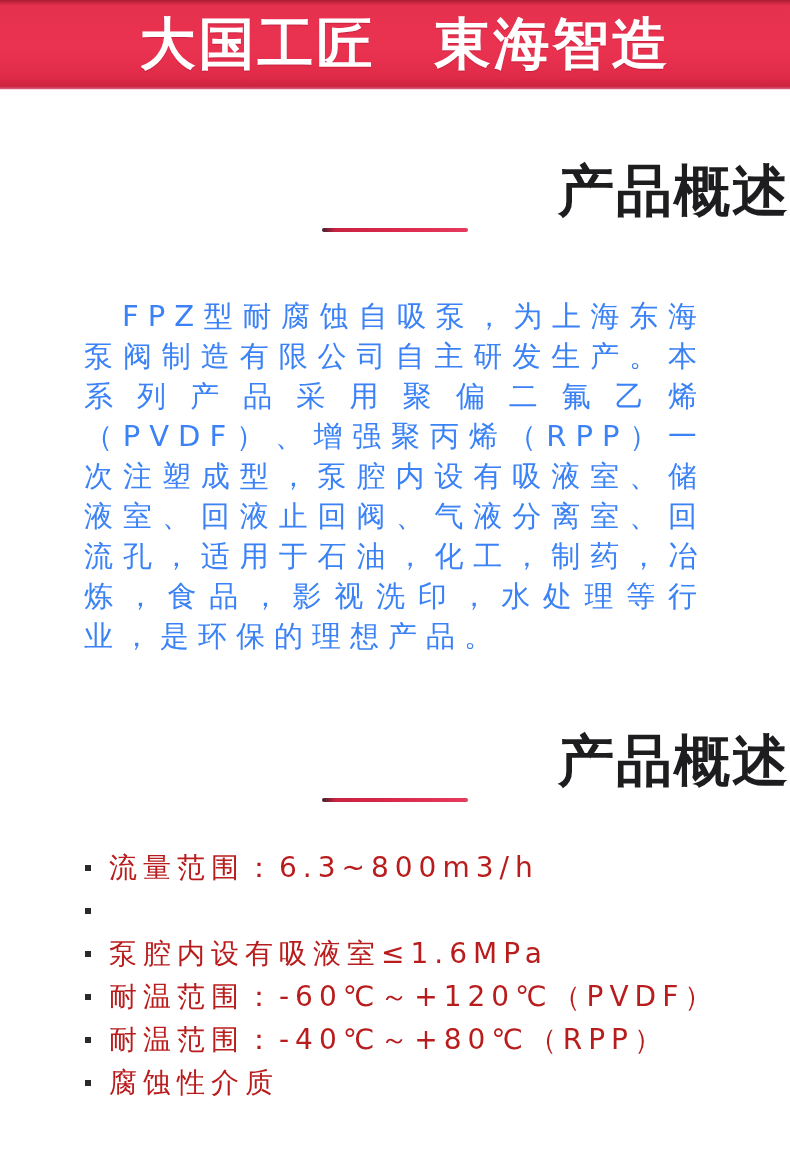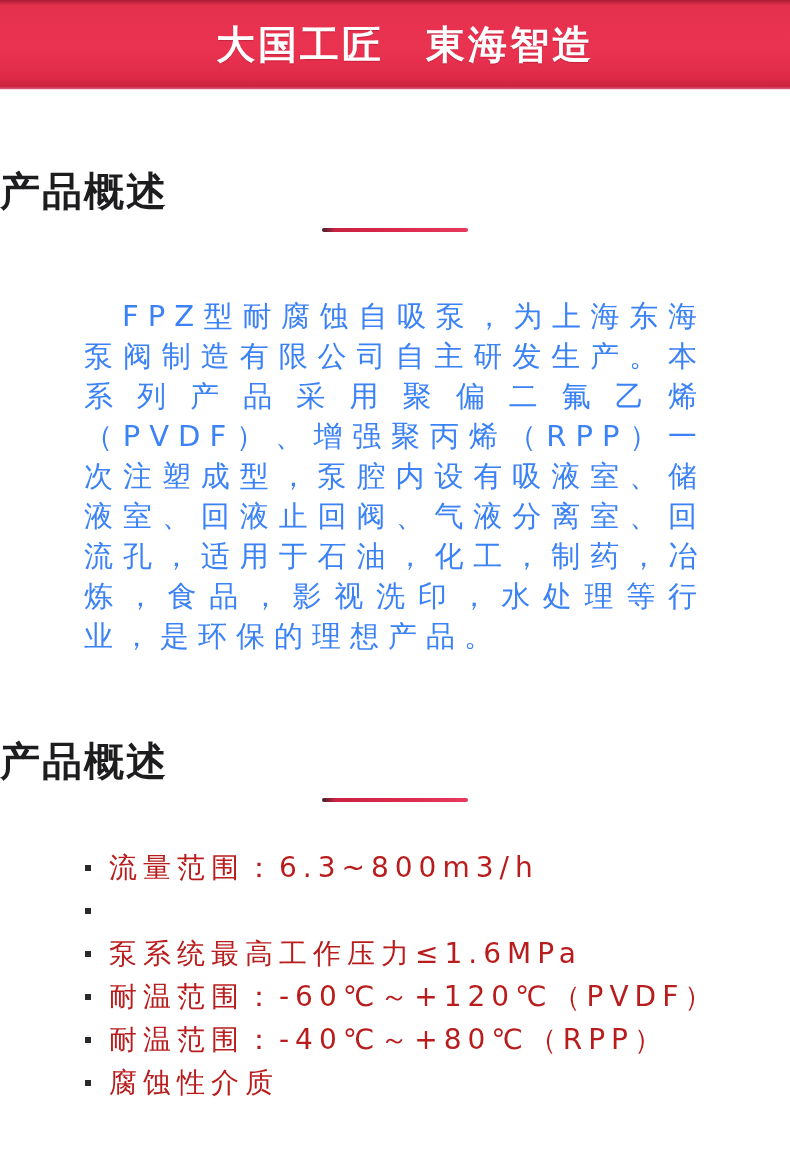--- a/index.html
+++ b/index.html
@@ -22,32 +22,32 @@
       #a91c33 0%, #e5304e 6%,
       #ea3351 55%, #e02b48 86%,
       #cb2340 97%, #d9607e 100%);
     display: flex;
     align-items: center;
     justify-content: center;
     border-bottom: 1px solid #f3d9e1;
   }
   .banner-title {
     color: #ffffff;
-    font-size: 39px;
+    font-size: 56px;
     font-weight: bold;
     letter-spacing: 3px;
     text-shadow: 0 1px 1px rgba(140,10,30,0.35);
     white-space: pre;
     margin-left: 20px;
   }
 
   
   .section-title {
-    text-align: left;
-    font-size: 40px;
+    text-align: right;
+    font-size: 56px;
     line-height: 50px;
     font-weight: bold;
     color: #1d1d1f;
     letter-spacing: 2px;
   }
   .title-rule {
     width: 146px;
     height: 4px;
     margin: 12px auto 0;
     border-radius: 2px;
@@ -113,21 +113,21 @@
     <ul class="conditions-list">
         <li>
           <span class="bullet-dot"></span>
           <span>流量范围：6.3~800m3/h</span>
         </li>
         <li>
           <span class="bullet-dot"></span>
         </li>
         <li>
           <span class="bullet-dot"></span>
-          <span>泵系统最高工作压力≤1.6MPa</span>
+          <span>泵腔内设有吸液室≤1.6MPa</span>
         </li>
         <li>
           <span class="bullet-dot"></span>
           <span>耐温范围：-60℃～+120℃（PVDF）</span>
         </li>
         <li>
           <span class="bullet-dot"></span>
           <span>耐温范围：-40℃～+80℃（RPP）</span>
         </li>
         <li>

